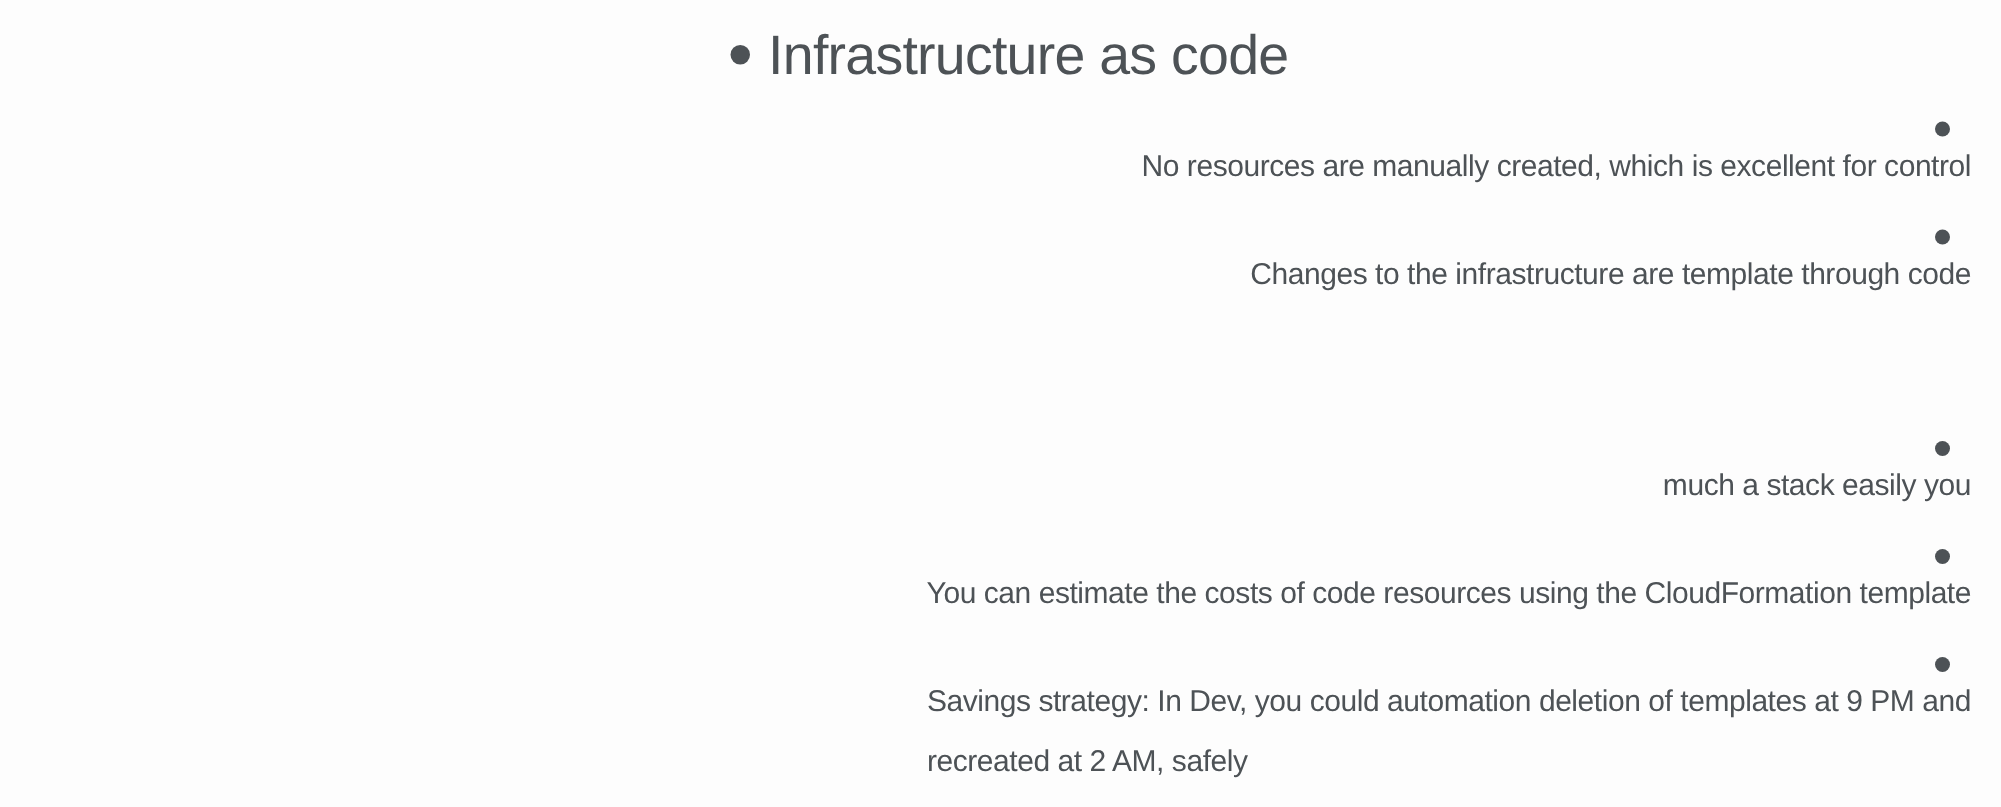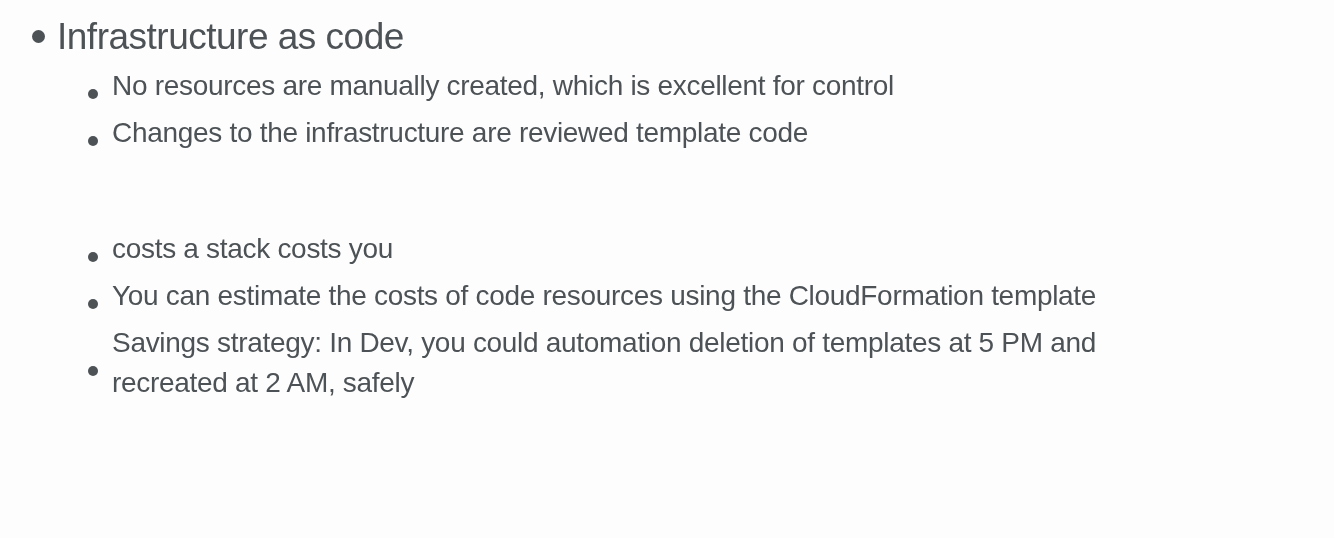--- a/index.html
+++ b/index.html
@@ -23,39 +23,41 @@
   .section + .section { margin-top: 76px; }
 
   
   .l1 {
     display: flex;
     align-items: flex-start;
     font-size: 37px;
     line-height: 42px;
     letter-spacing: -0.5px;
     margin-bottom: 8px;
+    justify-content: center;
   }
   .l1 .dot {
     flex: 0 0 auto;
     width: 13px;
     height: 13px;
     border-radius: 50%;
     background: var(--text-color);
     margin: 14px 12px 0 0;
   }
 
   
   .l2 {
     display: flex;
-    align-items: center;
-    font-size: 28px;
+    align-items: flex-end;
+    font-size: 20px;
     line-height: 40px;
     letter-spacing: -0.3px;
     margin-left: 56px;
     margin-bottom: 7px;
+    flex-direction: column;
   }
   .l2 .dot {
     flex: 0 0 auto;
     width: 10px;
     height: 10px;
     border-radius: 50%;
     background: var(--text-color);
     margin: 15px 14px 0 0;
   }
   .l2 .text { max-width: 1215px; }
@@ -74,42 +76,42 @@
     <div class="l2">
       <span class="dot"></span>
       <div class="text">
         <span>No resources are manually created, which is excellent for control</span>
         <span></span>
       </div>
     </div>
     <div class="l2">
       <span class="dot"></span>
       <div class="text">
-        <span>Changes to the infrastructure are reviewed template code</span>
+        <span>Changes to the infrastructure are template through code</span>
         <span></span>
       </div>
     </div>
   </div>
 
   <div class="section">
     <div class="l2">
       <span class="dot"></span>
       <div class="text">
-        <span>costs a stack costs you</span>
+        <span>much a stack easily you</span>
       </div>
     </div>
     <div class="l2">
       <span class="dot"></span>
       <div class="text">
         <span>You can estimate the costs of code resources using the CloudFormation template</span>
         <span></span>
       </div>
     </div>
     <div class="l2">
       <span class="dot"></span>
       <div class="text">
-        <span>Savings strategy: In Dev, you could automation deletion of templates at 5 PM and</span>
+        <span>Savings strategy: In Dev, you could automation deletion of templates at 9 PM and</span>
         <span>recreated at 2 AM, safely</span>
       </div>
     </div>
   </div>
 
 </div>
 
 </body></html>

